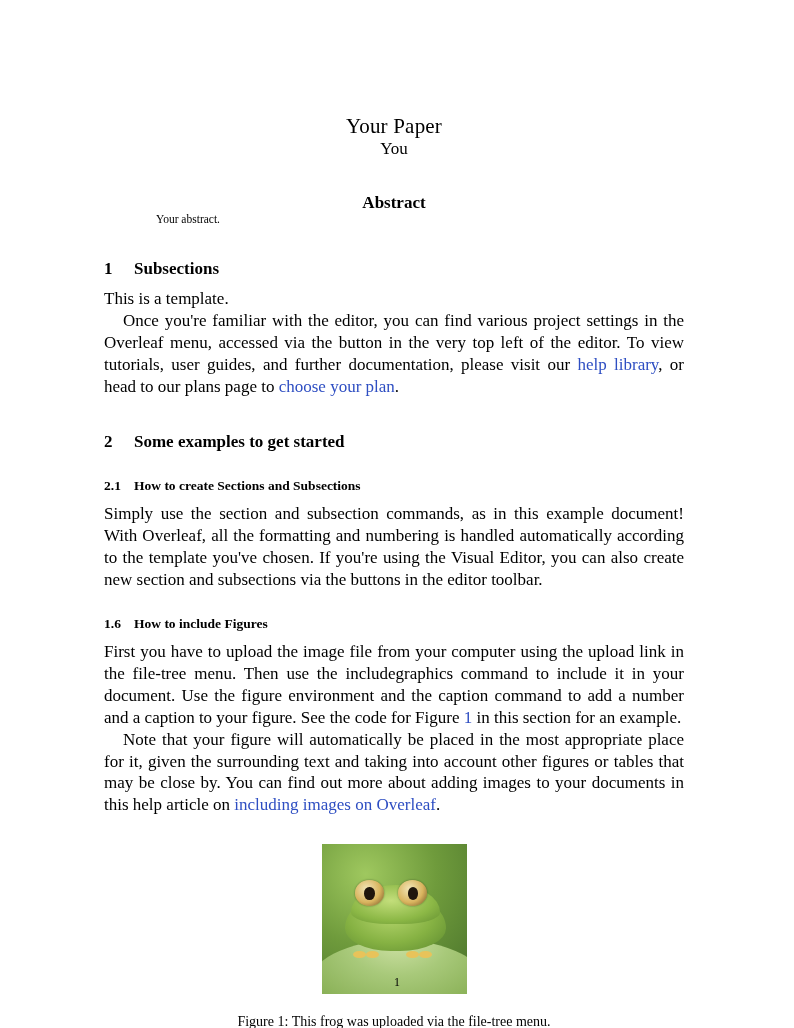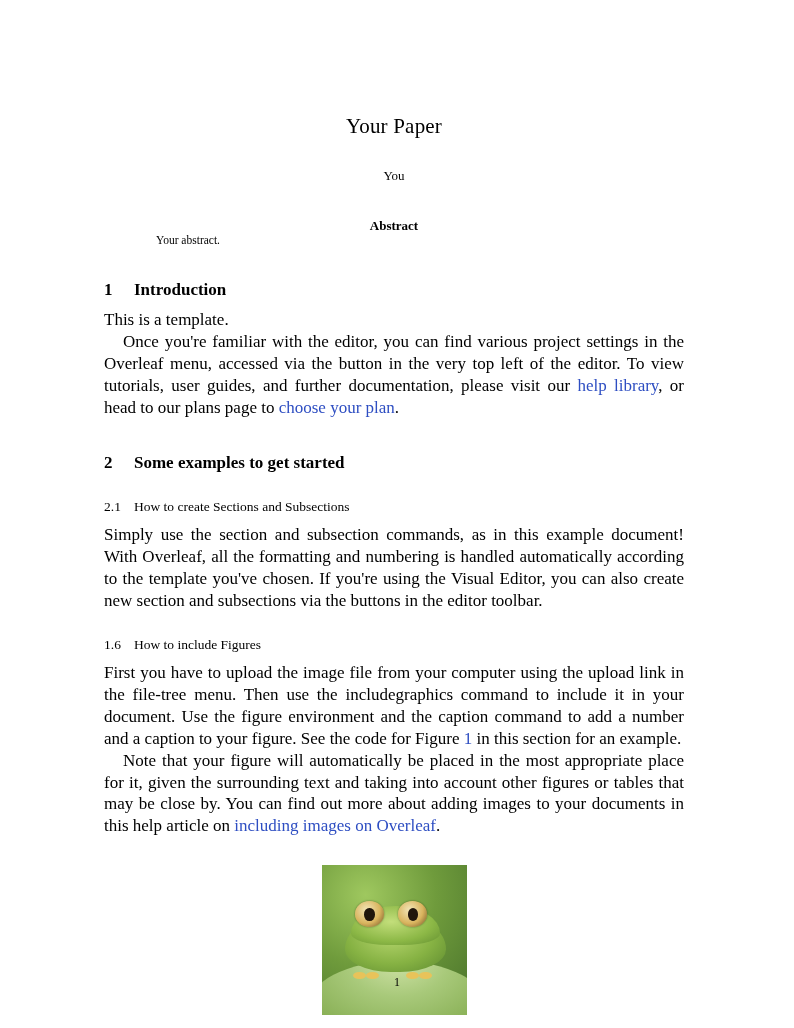--- a/index.html
+++ b/index.html
@@ -25,31 +25,30 @@
   .doc-title {
     text-align: center;
     font-size: 21px;
     margin-top: 18px;
     margin-bottom: 0;
     font-weight: normal;
     letter-spacing: 0.2px;
   }
   .doc-author {
     text-align: center;
-    font-size: 13px;
-    margin-top: 29px;
+    font-size: 17px;
   }
   .doc-date {
     text-align: center;
     font-size: 13px;
     margin-top: 20px;
   }
   .abstract-heading {
     text-align: center;
-    font-size: 13px;
+    font-size: 17px;
     font-weight: bold;
     margin-top: 34px;
   }
   .abstract-body {
     font-size: 11.5px;
     padding-left: 52px;
     padding-right: 52px;
     text-align: justify;
   }
   h2.section {
@@ -57,21 +56,21 @@
     font-weight: bold;
     margin: 34px 0 0 0;
     line-height: 1.2;
   }
   h2.section .num {
     display: inline-block;
     width: 30px;
   }
   h3.subsection {
     font-size: 13.5px;
-    font-weight: normal;
+    font-weight: bold;
     margin: 26px 0 0 0;
   }
   h3.subsection .num {
     display: inline-block;
     width: 30px;
   }
   p.body {
     font-size: 17px;
     line-height: 1.285;
     text-align: justify;
@@ -185,21 +184,21 @@
 
   <h1 class="doc-title">Your Paper</h1>
 
   <div class="doc-author">You</div>
 
 
   <div class="abstract-heading">Abstract</div>
   <div class="abstract-body">Your abstract.</div>
 
   <h2 class="section">
-    <span class="num">1</span><span>Introduction</span>
+    <span class="num">1</span><span>Subsections</span>
   </h2>
 
   <p class="body">This is a template.</p>
   <p class="body indent"><span>Once you're familiar with the editor, you can find various project settings in the Overleaf menu, accessed via the button in the very top left of the editor. To view tutorials, user guides, and further documentation, please visit our </span><a class="link" href="#">help library</a><span>, or head to our plans page to </span><a class="link" href="#">choose your plan</a><span>.</span></p>
 
   <h2 class="section">
     <span class="num">2</span><span>Some examples to get started</span>
   </h2>
 
   <h3 class="subsection">

